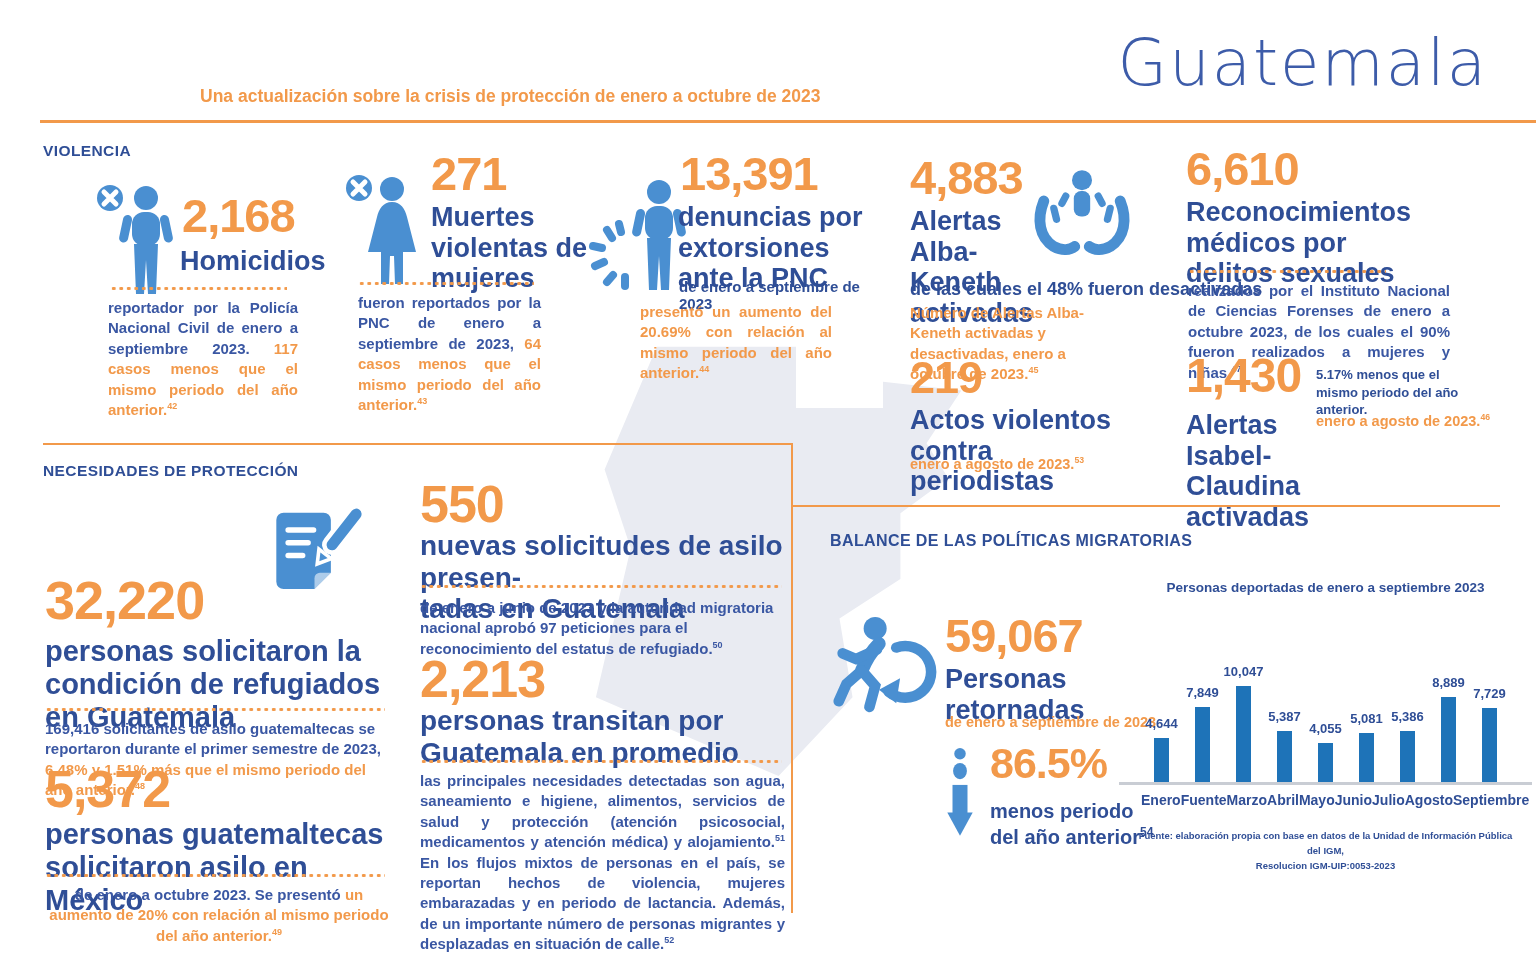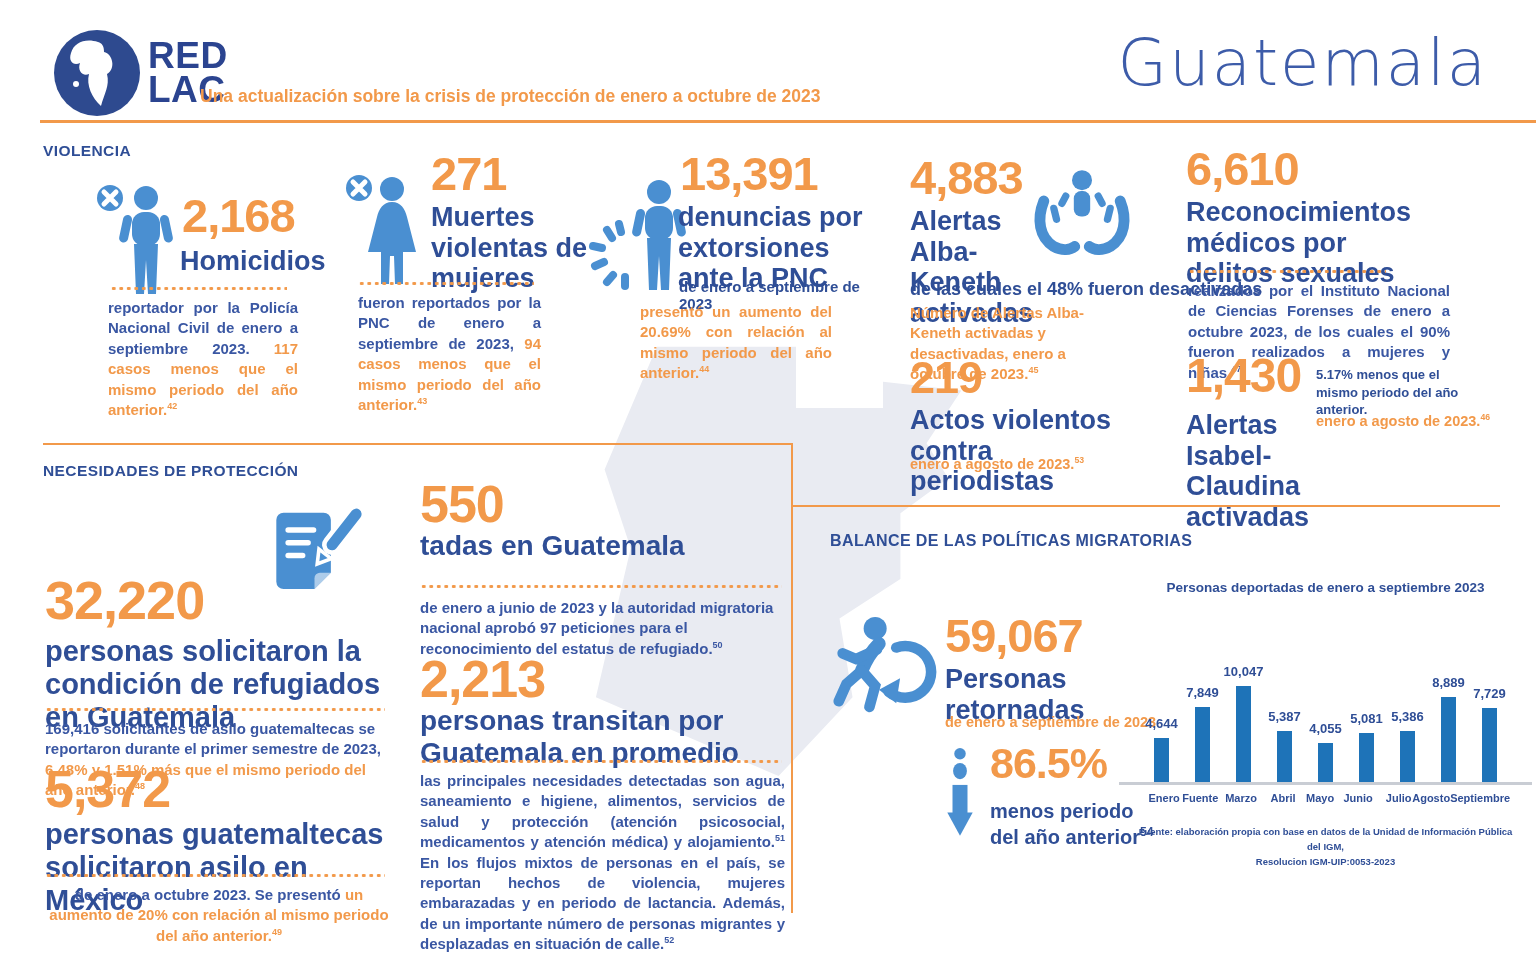--- a/index.html
+++ b/index.html
@@ -29,45 +29,34 @@
   .blk{display:block}
   .icon{fill:var(--icon)}
   
   .chart-title{color:var(--blue);font-weight:bold;font-size:13.5px;text-align:center}
   .bars{display:flex;align-items:flex-end;height:125px;padding:0 8px}
   .bar-col{flex:1;display:flex;flex-direction:column;align-items:center;justify-content:flex-end}
   .bar-val{font-size:13px;font-weight:bold;color:var(--blue);margin-bottom:7px;white-space:nowrap}
   .bar{width:15px;background:var(--bar)}
   .axis{height:3px;background:var(--axis);margin:0 -14px}
   .cats{display:flex;margin-top:7px;padding:0 8px}
-  .bar-cat{flex:1;text-align:right;font-size:11px;font-weight:bold;color:var(--blue)}
+  .bar-cat{flex:1;text-align:left;font-size:14px;font-weight:bold;color:var(--blue)}
   .source{margin-top:20px;text-align:center;color:var(--blue);font-weight:bold;font-size:9.5px;line-height:1.6}
 </style>
 </head>
 <body>
 
 <div class="canvas">
 
   <svg class="map-bg" style="left:535px;top:338px;width:435px;height:460px" viewBox="0 0 100 105" preserveAspectRatio="none">
     <path fill="#E9EBF2" d="M28,2 L60,2 L60,16 L80,16 L80,10 L98,12 L90,24 L95,32 L84,40 L84,55 L70,64 L73,82 L56,100 L14,82 L22,48 L16,30 Z"></path>
   </svg>
 
   <div class="layer">
 
-    <div class="abs" style="left:52px;top:28px;display:flex;align-items:center;gap:6px">
-      <svg width="90" height="90" viewBox="0 0 90 90">
-        <circle cx="45" cy="45" r="43" fill="#2E4A8F"></circle>
-        <path fill="#fff" d="M46,14 C34,10 22,14 19,25 C16,34 22,38 28,35 C25,43 31,49 37,46 C34,57 40,70 49,78 C52,66 58,58 55,46 C64,41 61,26 52,24 C52,18 50,15 46,14 Z"></path>
-        <circle cx="24" cy="56" r="3" fill="#fff"></circle>
-      </svg>
-      <div class="logo-text">
-        <span class="blk">RED</span>
-        <span class="blk">LAC</span>
-      </div>
-    </div>
     <div class="abs subtitle" style="left:200px;top:86px">Una actualización sobre la crisis de protección de enero a octubre de 2023</div>
     <div class="abs country" style="right:48px;top:26px">Guatemala</div>
     <div class="abs hline" style="left:40px;top:120px;width:1496px;height:3px"></div>
 
     <div class="abs sec-title" style="left:43px;top:142px">VIOLENCIA</div>
 
     <div class="abs" style="left:96px;top:170px;width:215px">
       <svg class="abs icon" style="left:0;top:12px" width="85" height="122" viewBox="0 0 85 122">
         <circle cx="14" cy="16" r="13" fill="#4A8FD1"></circle>
         <path d="M8,10 L20,22 M20,10 L8,22" stroke="#fff" stroke-width="5" stroke-linecap="round" fill="none"></path>
@@ -89,21 +78,21 @@
       <svg class="abs icon" style="left:0;top:22px" width="85" height="135" viewBox="0 0 85 135">
         <circle cx="14" cy="16" r="13" fill="#4A8FD1"></circle>
         <path d="M8,10 L20,22 M20,10 L8,22" stroke="#fff" stroke-width="5" stroke-linecap="round" fill="none"></path>
         <circle cx="47" cy="17" r="12"></circle>
         <path d="M47,30 C38,30 34,37 32,45 L23,80 L36,80 L36,112 L44,112 L45,84 L49,84 L50,112 L58,112 L58,80 L71,80 L62,45 C60,37 56,30 47,30 Z"></path>
       </svg>
       <div class="abs n-orange" style="left:86px;top:0;font-size:47px">271</div>
       <div class="abs stat-label" style="left:86px;top:52px;font-size:27px;width:190px">Muertes violentas de mujeres</div>
       <div class="abs dotted" style="left:13px;top:131px;width:176px"></div>
       <p class="abs para just" style="left:13px;top:143px;width:183px">
-        <span>fueron reportados por la PNC de enero a septiembre de 2023, </span><span class="o">94 casos menos que el mismo periodo del año anterior.</span><sup class="o">43</sup>
+        <span>fueron reportados por la PNC de enero a septiembre de 2023, </span><span class="o">64 casos menos que el mismo periodo del año anterior.</span><sup class="o">43</sup>
       </p>
     </div>
 
     <div class="abs" style="left:585px;top:150px;width:310px">
       <svg class="abs icon" style="left:0;top:28px" width="120" height="130" viewBox="0 0 120 130">
         <g stroke="#4A8FD1" stroke-width="8" stroke-linecap="round" fill="none">
           <path d="M22,52 L27,60"></path>
             <path d="M8,68 L17,70"></path>
             <path d="M10,88 L19,84"></path>
           <path d="M22,104 L28,97"></path>
@@ -204,20 +193,21 @@
       <div class="abs stat-label" style="left:0;top:55px;font-size:29px;width:348px">personas guatemaltecas solicitaron asilo en México</div>
       <div class="abs dotted" style="left:0;top:110px;width:340px"></div>
       <p class="abs para" style="left:0;top:122px;width:348px;text-align:center">
         <span>de enero a octubre 2023. Se presentó </span><span class="o">un aumento de 20% con relación al mismo periodo del año anterior.</span><sup class="o">49</sup>
       </p>
     </div>
 
     <div class="abs" style="left:420px;top:478px;width:372px">
       <div class="abs n-orange" style="left:0;top:0;font-size:52px">550</div>
       <div class="abs stat-label" style="left:0;top:52px;font-size:28px;width:368px">
+        <span class="blk">nuevas solicitudes de asilo presen-</span>
         <span class="blk">tadas en Guatemala</span>
       </div>
       <div class="abs dotted" style="left:0;top:106px;width:362px"></div>
       <p class="abs para" style="left:0;top:120px;width:365px;text-align:left">
         <span>de enero a junio de 2023 y la autoridad migratoria nacional aprobó 97 peticiones para el reconocimiento del estatus de refugiado.</span><sup>50</sup>
       </p>
     </div>
 
     <div class="abs" style="left:420px;top:653px;width:372px">
       <div class="abs n-orange" style="left:0;top:0;font-size:52px">2,213</div>

